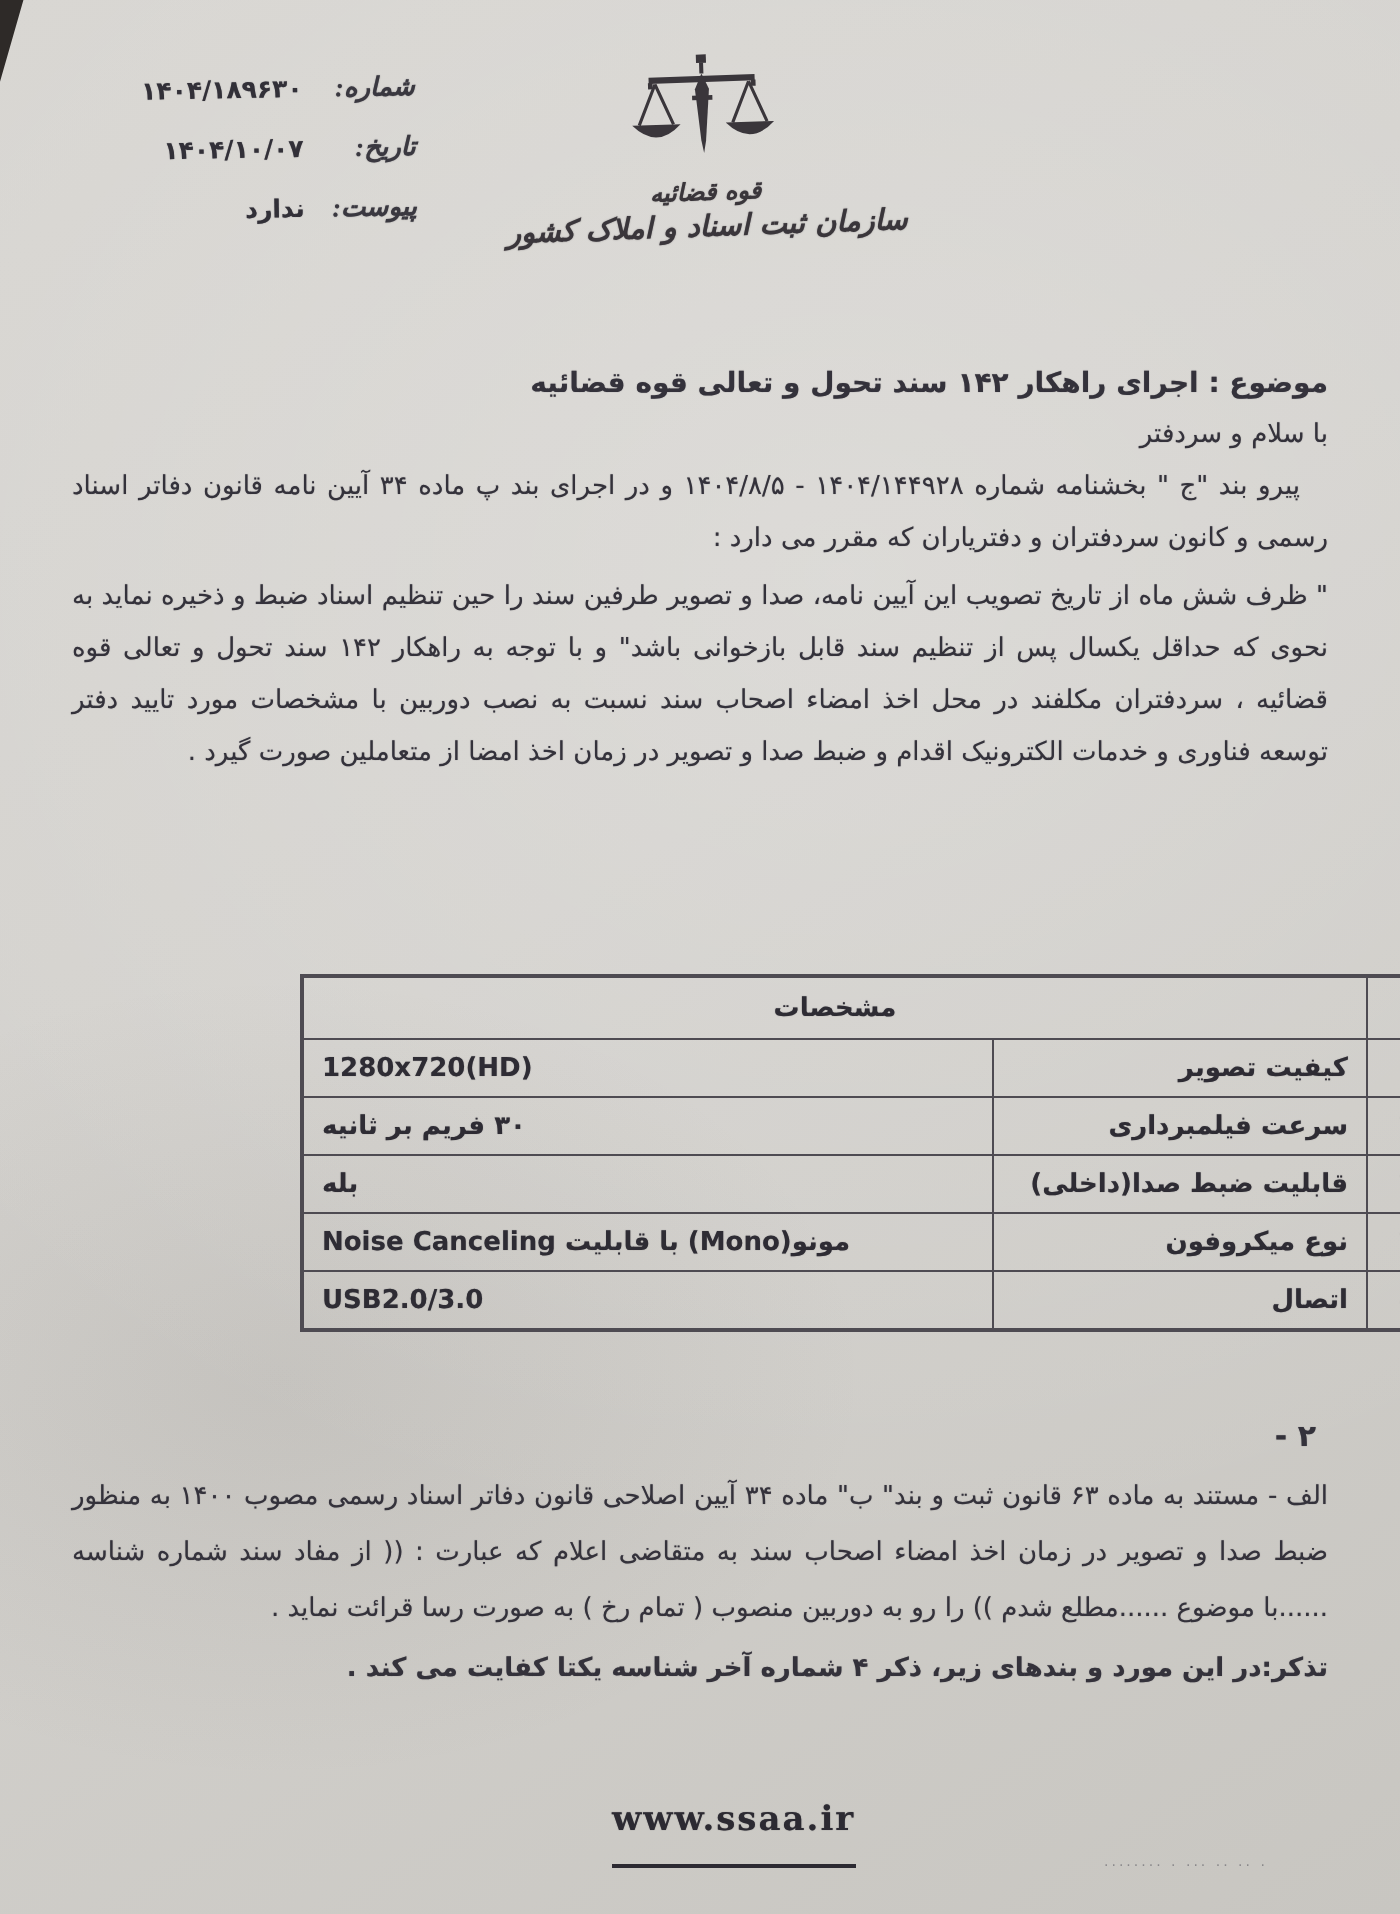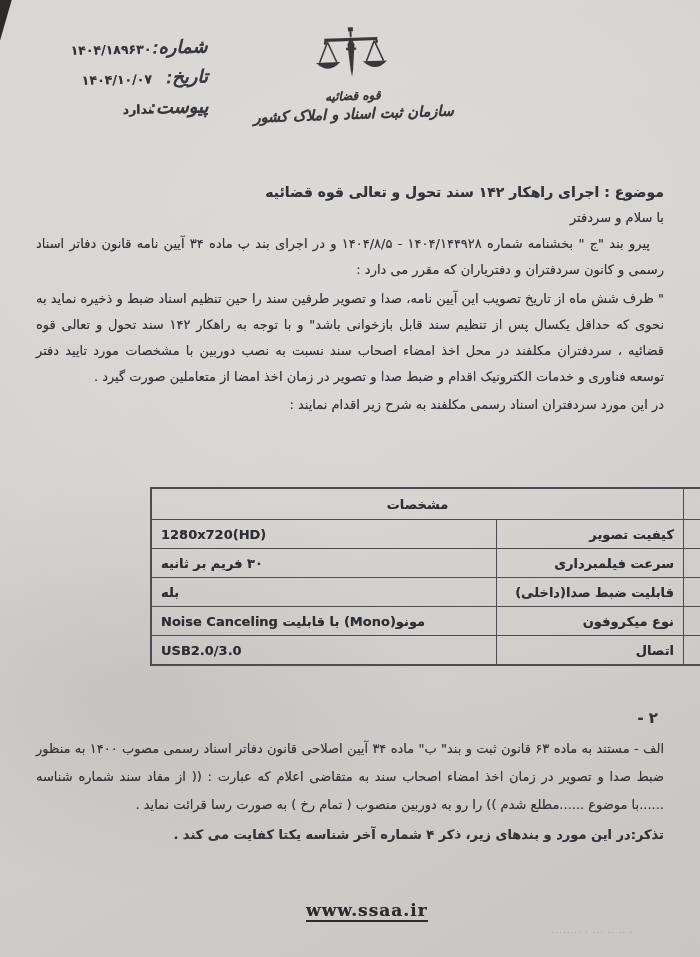--- a/index.html
+++ b/index.html
@@ -19,22 +19,22 @@
   }
   .corner-mark{
     position:absolute;top:-10px;left:-7px;width:13px;height:58px;
     background:#2e2a28;transform:rotate(16deg);border-radius:2px;
   }
   
   .meta{position:absolute;top:37px;left:32px;width:176px;direction:rtl;transform:rotate(-1deg);}
   .meta-row{display:flex;align-items:baseline;height:20px;margin-bottom:10px;}
   .meta-label{
     width:56px;flex:0 0 56px;
-    font-family:Liberation Sans, sans-serif;font-style:italic;font-weight:bold;
-    font-size:18px;color:#3a3840;text-shadow:0 0 0.6px rgba(58,56,64,0.6);
+    font-family:Liberation Serif, serif;font-style:italic;font-weight:bold;
+    font-size:13px;color:#3a3840;text-shadow:0 0 0.6px rgba(58,56,64,0.6);
   }
   .meta-value{
     flex:1;text-align:right;padding-left:4px;
     font-size:12.5px;font-weight:bold;color:#323038;
     text-shadow:0 0 0.5px rgba(50,48,56,0.55);
   }
   
   .letterhead{
     position:absolute;top:26px;left:252px;width:200px;text-align:center;
     transform:rotate(-2deg);color:#3a363b;
@@ -85,21 +85,21 @@
     text-shadow:0 0 0.5px rgba(52,50,59,0.5);
   }
   .sec2-heading{font-size:15px;font-weight:bold;padding-right:6px;}
   .sec2-item{margin:3px 0 0 0;}
   .sec2-note{margin:2px 0 0 0;font-weight:bold;}
   
   .website{
     position:absolute;top:900px;left:306px;
     font-family:"DejaVu Serif",serif;font-weight:bold;font-size:17px;
     letter-spacing:1px;color:#2c2a32;
-    border-bottom:2.5px solid #2c2a32;padding-bottom:0px;
+    border-bottom:2.5px solid #2c2a32;padding-bottom:12px;
     text-shadow:0 0 0.5px rgba(44,42,50,0.6);
   }
   .faint-print{
     position:absolute;top:929px;left:552px;width:130px;
     font-size:7px;letter-spacing:1.5px;color:rgba(60,60,72,0.45);
     white-space:nowrap;
   }
 </style>
 </head>
 <body>
@@ -141,21 +141,20 @@
     <div class="authority">قوه قضائیه</div>
     <div class="organization">سازمان ثبت اسناد و املاک کشور</div>
   </div>
 
   <div class="rtl-line subject">موضوع : اجرای راهکار ۱۴۲ سند تحول و تعالی قوه قضائیه</div>
   <div class="rtl-line salutation">با سلام و سردفتر</div>
 
   <div class="body-block">
     <p class="p1">پیرو بند "ج " بخشنامه شماره ۱۴۰۴/۱۴۴۹۲۸ - ۱۴۰۴/۸/۵ و در اجرای بند پ ماده ۳۴ آیین نامه قانون دفاتر اسناد رسمی و کانون سردفتران و دفتریاران که مقرر می دارد :</p>
     <p class="p2">" ظرف شش ماه از تاریخ تصویب این آیین نامه، صدا و تصویر طرفین سند را حین تنظیم اسناد ضبط و ذخیره نماید به نحوی که حداقل یکسال پس از تنظیم سند قابل بازخوانی باشد" و با توجه به راهکار ۱۴۲ سند تحول و تعالی قوه قضائیه ، سردفتران مکلفند در محل اخذ امضاء اصحاب سند نسبت به نصب دوربین با مشخصات مورد تایید دفتر توسعه فناوری و خدمات الکترونیک اقدام و ضبط صدا و تصویر در زمان اخذ امضا از متعاملین صورت گیرد .</p>
-    <p class="p3">در این مورد سردفتران اسناد رسمی  مکلفند به شرح زیر اقدام نمایند :</p>
   </div>
 
   <table class="spec-table">
     <tbody>
       <tr>
         <td class="no-cell"></td>
         <td class="head-cell" colspan="2">مشخصات</td>
       </tr>
       <tr>
         <td class="no-cell">۱</td>

